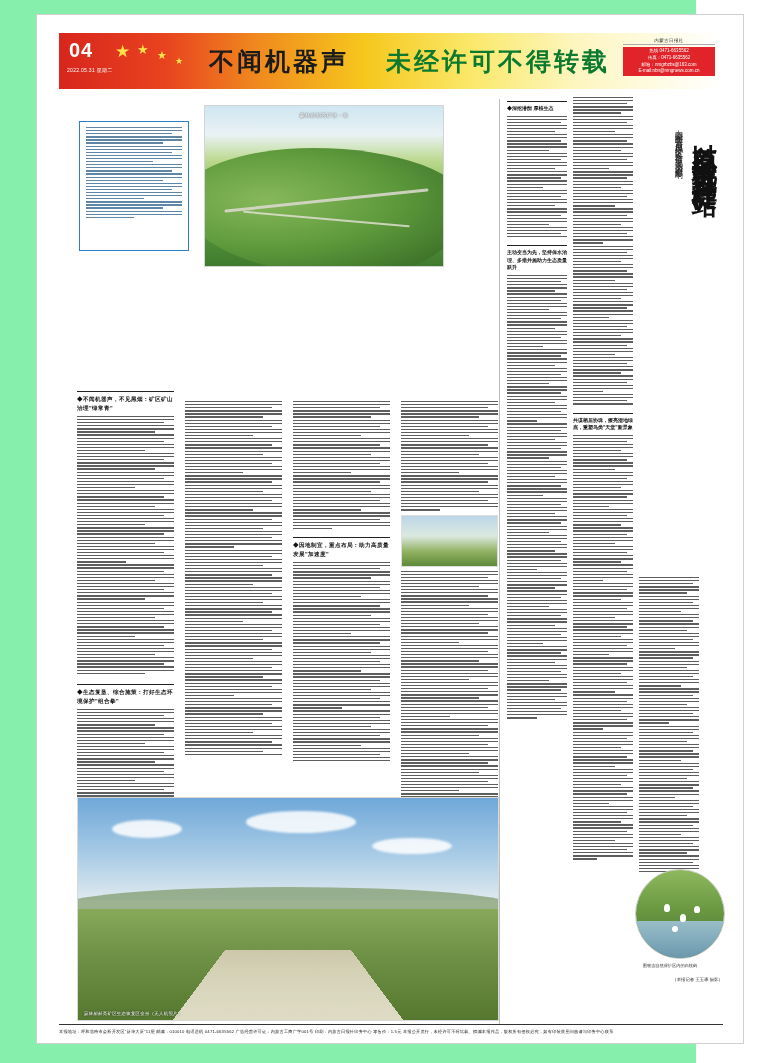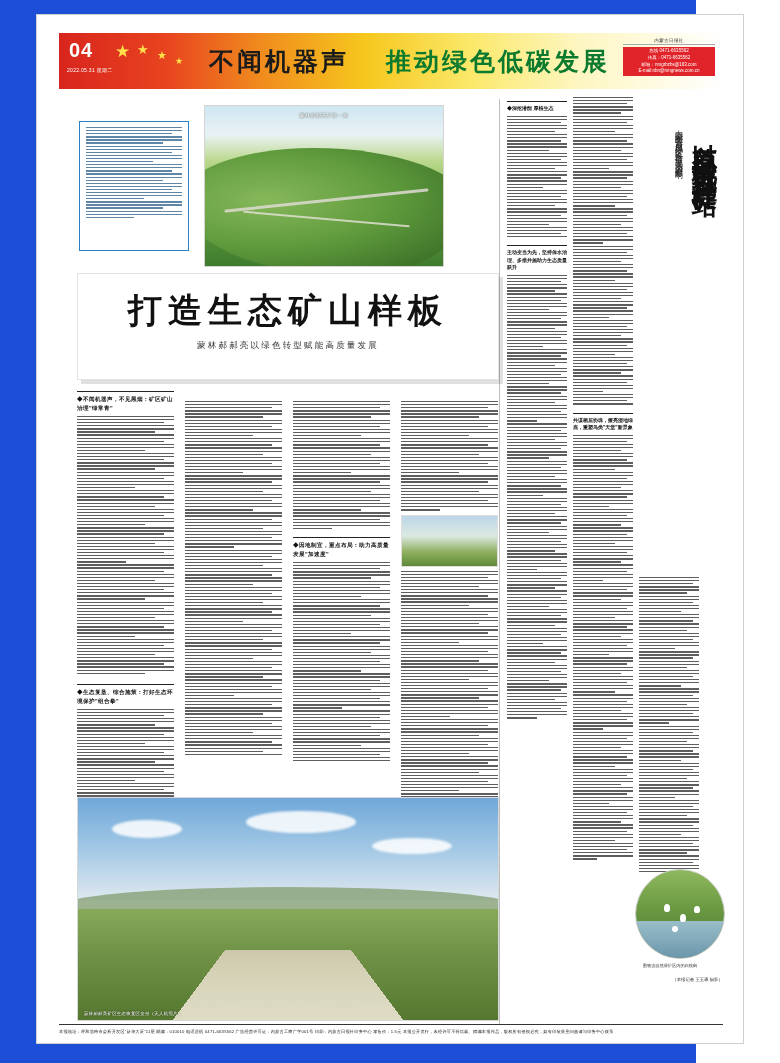--- a/index.html
+++ b/index.html
@@ -1,17 +1,17 @@
 <!DOCTYPE html>
 <html><head>
 <meta charset="utf-8">
 <style>
   html,body{margin:0;padding:0;background:#ffffff;}
   body{width:780px;height:1063px;font-family:"Liberation Sans",sans-serif;color:#111;}
-  .page{position:relative;width:696px;height:1063px;background:#1d4ed8;box-sizing:border-box;}
+  .page{position:relative;width:696px;height:1063px;background:#86efac;box-sizing:border-box;}
   .sheet{position:absolute;left:36px;top:14px;width:708px;height:1030px;border:1px solid #cfcfcf;background:#fff;box-sizing:border-box;}
 
   
   .masthead{position:absolute;left:22px;top:18px;width:664px;height:56px;
     background:linear-gradient(90deg,#d8251d 0%,#e8431f 16%,#f08a1e 30%,#f6c71d 46%,#fbe86a 62%,#fdf6c0 78%,#ffffff 100%);
     overflow:hidden;}
   .mh-num{position:absolute;left:10px;top:6px;color:#fff;font-size:20px;font-weight:bold;letter-spacing:1px;}
   .mh-date{position:absolute;left:8px;top:34px;color:#fff;font-size:5px;letter-spacing:.3px;white-space:nowrap;}
   .mh-stars{position:absolute;left:56px;top:10px;width:90px;height:30px;}
   .star{position:absolute;color:#ffe24a;font-size:13px;line-height:13px;}
@@ -102,21 +102,21 @@
       <div class="mh-date">2022.05.31 星期二</div>
       <div class="mh-stars">
         <span class="star" style="left:0;top:2px;font-size:17px;">★</span>
         <span class="star" style="left:22px;top:0;">★</span>
         <span class="star" style="left:42px;top:6px;font-size:11px;">★</span>
         <span class="star" style="left:60px;top:12px;font-size:9px;">★</span>
       </div>
       <div class="mh-title">
         <span>不闻机器声</span>
         &nbsp;&nbsp;
-        <span class="t2">推动绿色低碳发展</span>
+        <span class="t2">未经许可不得转载</span>
       </div>
       <div class="mh-badge">
         <div class="b1">内蒙古日报社</div>
         <div class="b2" style="white-space:pre-line;">热线 0471-6635562
 传真：0471-6635562
 邮箱：nmgrbzbs@163.com
 E-mail:nbn@nmgnews.com.cn</div>
       </div>
     </div>
 
@@ -161,24 +161,20 @@
       </div>
 
       <div class="hero-photo">
         <div class="hero-sky"></div>
         <div class="hero-terr"></div>
         <div class="hero-road"></div>
         <div class="hero-road2"></div>
         <div class="hero-cap">蒙林郝郝亮矿区一角</div>
       </div>
 
-      <div class="headline-card">
-        <div class="headline">打造生态矿山样板</div>
-        <div class="subhead">蒙林郝郝亮以绿色转型赋能高质量发展</div>
-      </div>
 
       <div class="cols">
 
         <div class="col c1">
           <div class="colhead rule-top">◆不闻机器声，不见黑烟：矿区矿山治理"绿常青"</div>
           <div class="tx">
             <div class="ln"></div>
               <div class="ln"></div>
               <div class="ln s90"></div>
               <div class="ln"></div>

